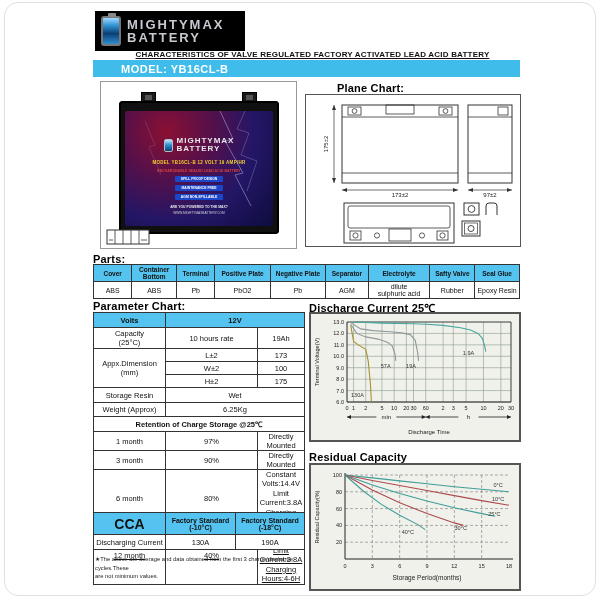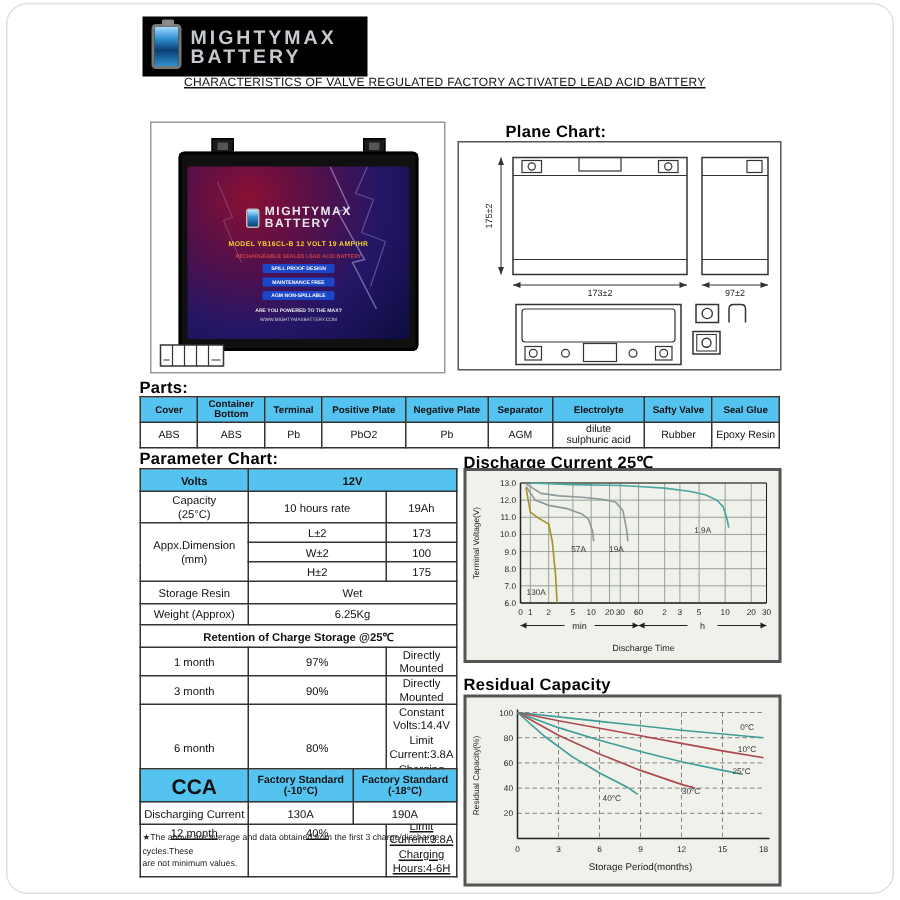--- a/index.html
+++ b/index.html
@@ -4,21 +4,21 @@
 <style>
   * { margin:0; padding:0; box-sizing:border-box; }
   html,body { width:600px; height:600px; background:#ffffff; font-family:"Liberation Sans", sans-serif; color:#111; }
   .page { position:absolute; left:4px; top:2px; width:592px; height:594px; background:#fff; border:1px solid #e0e0e0; border-radius:14px; overflow:hidden; }
 
   
   .logo-box { position:absolute; left:90px; top:8px; width:150px; height:40px; background:#000; display:flex; align-items:center; padding-left:6px; gap:6px; }
   .batt-icon { width:20px; height:30px; background:linear-gradient(180deg,#9fd8ff 0%,#2f8fd0 30%,#0a3f74 60%,#2f8fd0 100%); border:2px solid #777; border-radius:3px; position:relative; }
   .batt-icon:before { content:""; position:absolute; left:5px; top:-5px; width:8px; height:4px; background:#888; border-radius:1px; }
   .logo-text { line-height:1.0; font-weight:bold; color:#c6c9ce; letter-spacing:2px; font-size:13px; }
-  .doc-title { position:absolute; left:84px; top:47px; width:415px; text-align:center; font-size:8px; font-weight:normal; text-decoration:underline; letter-spacing:.2px; }
+  .doc-title { position:absolute; left:100px; top:47px; width:415px; text-align:center; font-size:8px; font-weight:bold; text-decoration:underline; letter-spacing:.2px; }
   .model-bar { position:absolute; left:88px; top:57px; width:427px; height:17px; background:#3FBCEA; display:flex; align-items:center; }
   .model-bar span { color:#fff; font-weight:bold; font-size:11px; padding-left:28px; letter-spacing:.5px; }
 
   
   .battery-fig { position:absolute; left:95px; top:78px; width:197px; height:168px; border:1px solid #999; background:#fff; }
   .bt-wrap { position:absolute; left:18px; top:10px; width:160px; height:146px; }
   .bt-term { position:absolute; top:0; width:15px; height:11px; background:#1a1a1a; border:1px solid #000; }
   .bt-term i { display:block; margin:2px auto; width:7px; height:5px; background:#555; }
   .bt-case { position:absolute; top:9px; left:0; width:160px; height:133px; background:#101010; border-radius:4px; box-shadow:inset 0 0 0 2px #000; overflow:hidden; }
   .bt-label { position:absolute; left:6px; top:10px; right:6px; bottom:8px;
@@ -70,20 +70,23 @@
 <div class="page">
 
   <div class="logo-box">
     <div class="batt-icon"></div>
     <div class="logo-text">
       <div>MIGHTYMAX</div>
       <div>BATTERY</div>
     </div>
   </div>
   <div class="doc-title">CHARACTERISTICS OF VALVE REGULATED FACTORY ACTIVATED LEAD ACID BATTERY</div>
+  <div class="model-bar">
+    <span>MODEL: YB16CL-B</span>
+  </div>
 
   <div class="battery-fig">
     <div class="bt-wrap">
       <div class="bt-term" style="left:22px;">
           <i></i>
         </div>
       <div class="bt-term" style="right:22px;">
           <i></i>
         </div>
       <div class="bt-case">

